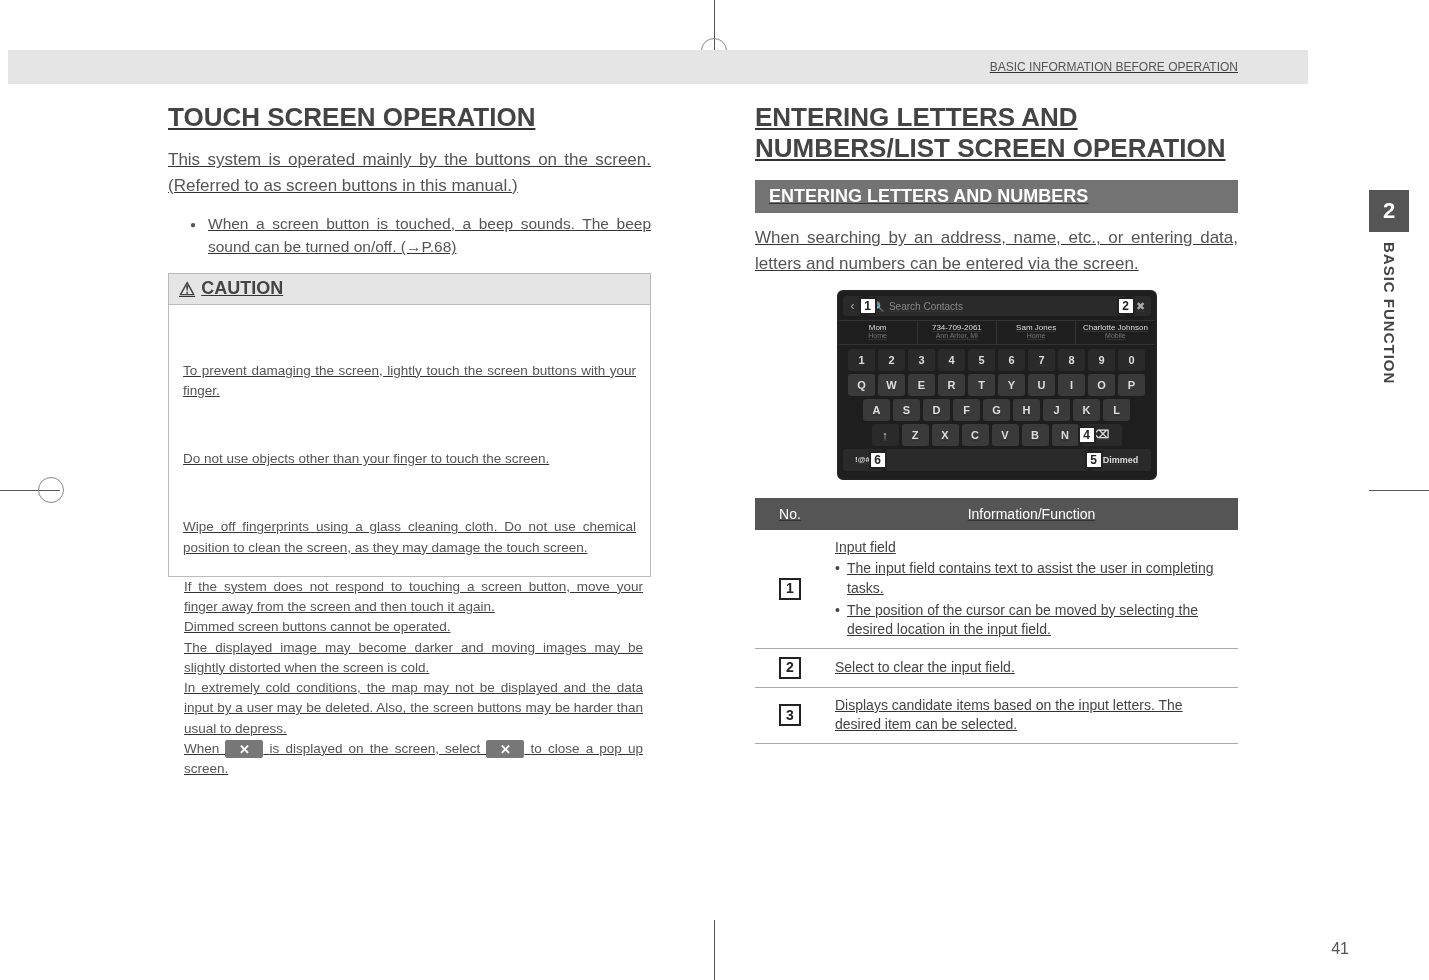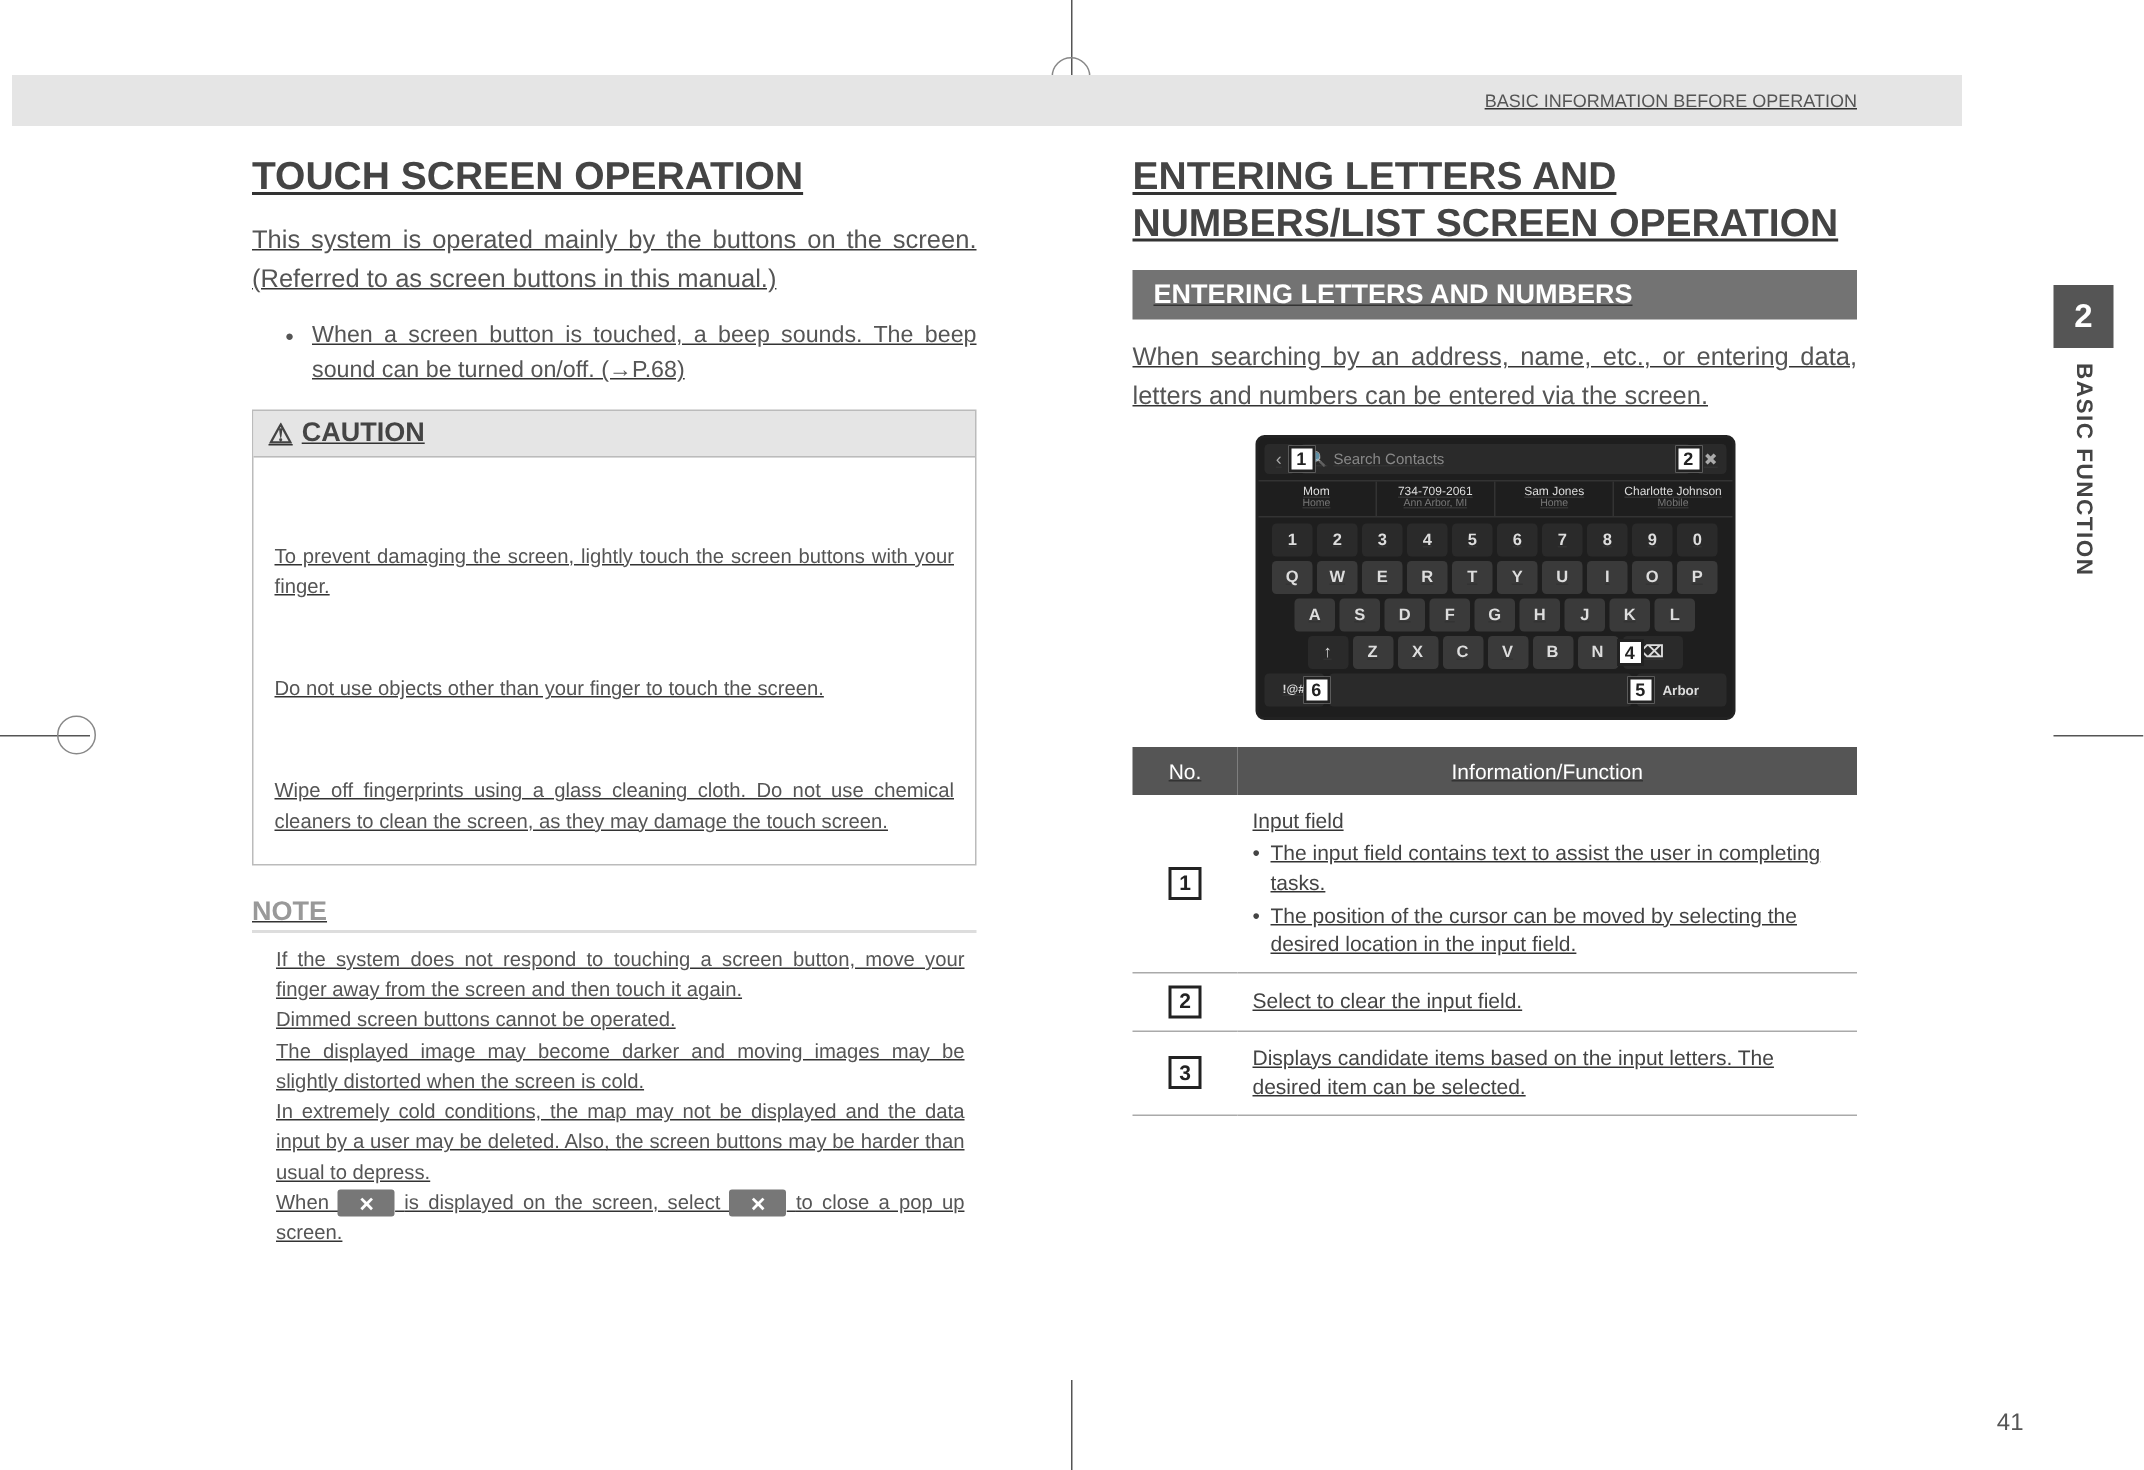--- a/index.html
+++ b/index.html
@@ -358,25 +358,24 @@
       </ul>
 
       <div class="caution-box">
         <div class="caution-head">
           <span>⚠</span>
           <span>CAUTION</span>
         </div>
         <div class="caution-body">
           <p>To prevent damaging the screen, lightly touch the screen buttons with your finger.</p>
           <p>Do not use objects other than your finger to touch the screen.</p>
-          <p>Wipe off fingerprints using a glass cleaning cloth. Do not use chemical cleaners to clean the screen, as they may damage the touch screen.</p>
+          <p>Wipe off fingerprints using a glass cleaning cloth. Do not use chemical position to clean the screen, as they may damage the touch screen.</p>
         </div>
       </div>
 
-      <div class="note-head">NOTE</div>
       <div class="note-body">
         <p>If the system does not respond to touching a screen button, move your finger away from the screen and then touch it again.</p>
         <p>Dimmed screen buttons cannot be operated.</p>
         <p>The displayed image may become darker and moving images may be slightly distorted when the screen is cold.</p>
         <p>In extremely cold conditions, the map may not be displayed and the data input by a user may be deleted. Also, the screen buttons may be harder than usual to depress.</p>
         <p>
           <span>When </span>
           <span class="x-btn">✕</span>
           <span> is displayed on the screen, select </span>
           <span class="x-btn">✕</span>
@@ -472,21 +471,21 @@
               </div>
             </div>
             <div class="row">
               <div class="key dark wider" style="font-size:8px;position:relative">
                 <div class="callout" style="right:-4px;top:2px">6</div>
                 <span>!@#</span>
               </div>
               <div class="key sp dark"></div>
               <div class="key dark wide" style="font-size:9px;position:relative">
                 <div class="callout" style="left:-6px;top:2px">5</div>
-                <span>Arbor</span>
+                <span>Dimmed</span>
               </div>
             </div>
           </div>
         </div>
       </div>
 
       <table class="info">
         <thead>
           <tr>
             <th class="no">No.</th>

